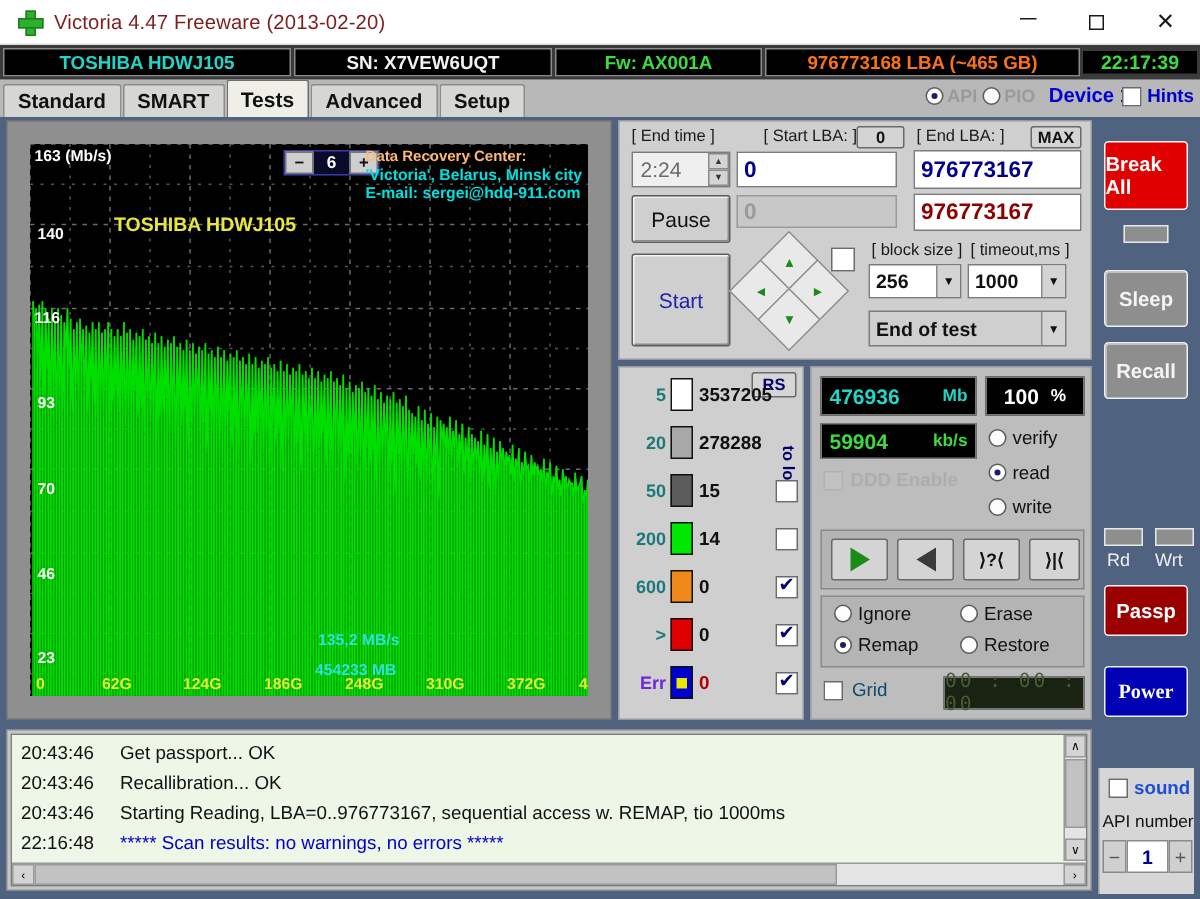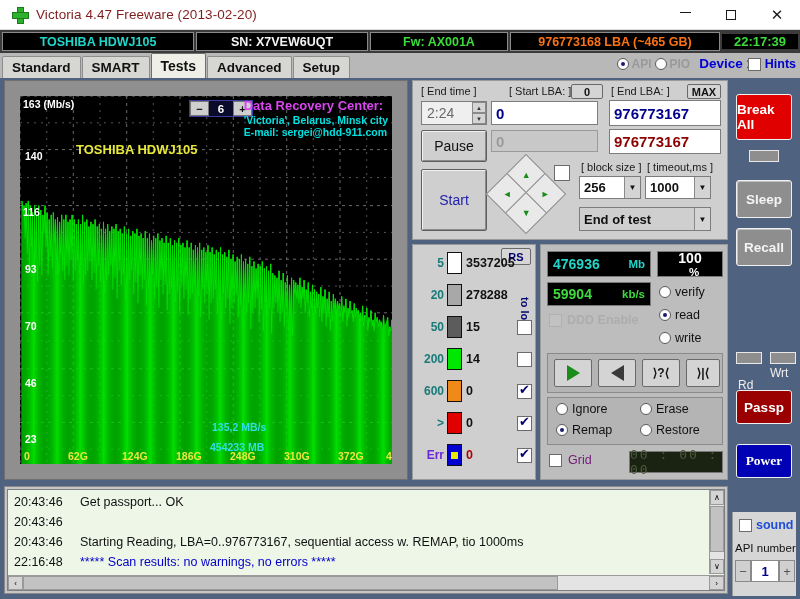--- a/index.html
+++ b/index.html
@@ -82,21 +82,21 @@
   
   .graphwrap{
     position:absolute; left:4px; top:80px; width:404px; height:400px;
     background:#8f8f8f; padding:15px; border:1px solid #707070;
   }
   .graph{ position:relative; width:100%; height:100%; background:#000; overflow:hidden;}
   .glabel{ position:absolute; font-size:10.5px; font-weight:bold; color:#fff; }
   .gxlabel{ position:absolute; font-size:10.5px; font-weight:bold; color:#e8e83c; bottom:2px;}
   .gtitle{ position:absolute; font-size:13px; font-weight:bold; color:#e8e83c; }
   .drc{ position:absolute; right:4px; top:3px; text-align:left; line-height:1.15;}
-  .drc .l1{ font-size:13px; font-weight:bold; color:#d946ef; }
+  .drc .l1{ font-size:10px; font-weight:bold; color:#fdba74; }
   .drc .l2{ font-size:10.5px; font-weight:bold; color:#00e0e0; }
   .drc .l3{ font-size:10.5px; font-weight:bold; color:#00e0e0; }
   .zoomctl{
     position:absolute; left:169px; top:4px; width:64px; height:17px;
     background:#0a0a2a; border:1px solid #3a3aa0; display:flex; align-items:center;
   }
   .zoomctl .zb{ width:19px; height:15px; background:#cfcfcf; border:1px solid #777;
                 font-size:11px; font-weight:bold; color:#111; display:flex;
                 align-items:center; justify-content:center;}
   .zoomctl .zv{ flex:1; color:#fff; font-size:11.5px; font-weight:bold; text-align:center;}
@@ -839,21 +839,21 @@
           <div class="lg-chk on"></div>
         </div>
       </div>
   </div>
 
   <div class="stat">
     <div class="lcd" style="left:6px;top:6px;width:104px;height:26px;color:#21d6c8;">
       <span class="v">476936</span>
       <span class="u">Mb</span>
     </div>
-    <div class="lcd" style="left:116px;top:6px;width:66px;height:26px;color:#ffffff;justify-content:center;flex-direction:column;">
+    <div class="lcd" style="left:116px;top:6px;width:66px;height:26px;color:#ffffff;justify-content:center;">
       <span class="v">100</span>
       <span class="u" style="margin-left:8px;">%</span>
     </div>
     <div class="lcd" style="left:6px;top:37px;width:104px;height:24px;color:#3ddc3d;">
       <span class="v">59904</span>
       <span class="u">kb/s</span>
     </div>
     <div style="position:absolute;left:8px;top:68px;display:flex;align-items:center;gap:5px;">
       <span class="chk" style="background:#c2c2c2;border-color:#b0b0b0;"></span>
       <span style="font-size:12.5px;color:#adadad;font-weight:bold;">DDD Enable</span>
@@ -897,47 +897,48 @@
         <span>Remap</span>
       </div>
       <div class="radiorow" style="left:92px;top:25px;">
         <span class="rdio"></span>
         <span>Restore</span>
       </div>
     </div>
 
     <div style="position:absolute;left:8px;top:208px;display:flex;align-items:center;gap:6px;">
       <span class="chk"></span>
-      <span style="font-size:12.5px;color:#701a75;">Grid</span>
+      <span style="font-size:12.5px;color:#0c4a6e;">Grid</span>
     </div>
     <div class="timer" style="left:88px;top:206px;width:94px;height:22px;">00 : 00 : 00</div>
   </div>
 
   <div class="rail">
     <div class="railbtn red" style="top:14px;height:46px;">Break All</div>
     <div class="railsmall" style="left:17px;top:70px;"></div>
     <div class="railbtn gray" style="top:100px;">Sleep</div>
     <div class="railbtn gray" style="top:148px;">Recall</div>
     <div class="railsmall" style="left:4px;top:272px;width:26px;"></div>
     <div class="railsmall" style="left:38px;top:272px;width:26px;"></div>
-    <div class="raillbl" style="left:6px;top:298px;">Rd</div>
+    <div class="raillbl" style="left:6px;top:286px;">Rd</div>
     <div class="raillbl" style="left:38px;top:286px;">Wrt</div>
     <div class="railbtn dred" style="top:310px;height:34px;">Passp</div>
     <div class="railbtn blue" style="top:364px;height:34px;font-family:Liberation Serif, serif;">Power</div>
   </div>
 
   <div class="logwrap">
     <div class="log">
       <div id="log-lines" style="padding-top:2px;">
           <div class="logline">
             <span class="t">20:43:46</span>
             <span class="m">Get passport... OK</span>
           </div>
           <div class="logline">
             <span class="t">20:43:46</span>
+            <span class="m">Recallibration... OK</span>
           </div>
           <div class="logline">
             <span class="t">20:43:46</span>
             <span class="m">Starting Reading, LBA=0..976773167, sequential access w. REMAP, tio 1000ms</span>
           </div>
           <div class="logline blue">
             <span class="t">22:16:48</span>
             <span class="m">***** Scan results: no warnings, no errors *****</span>
           </div>
         </div>

